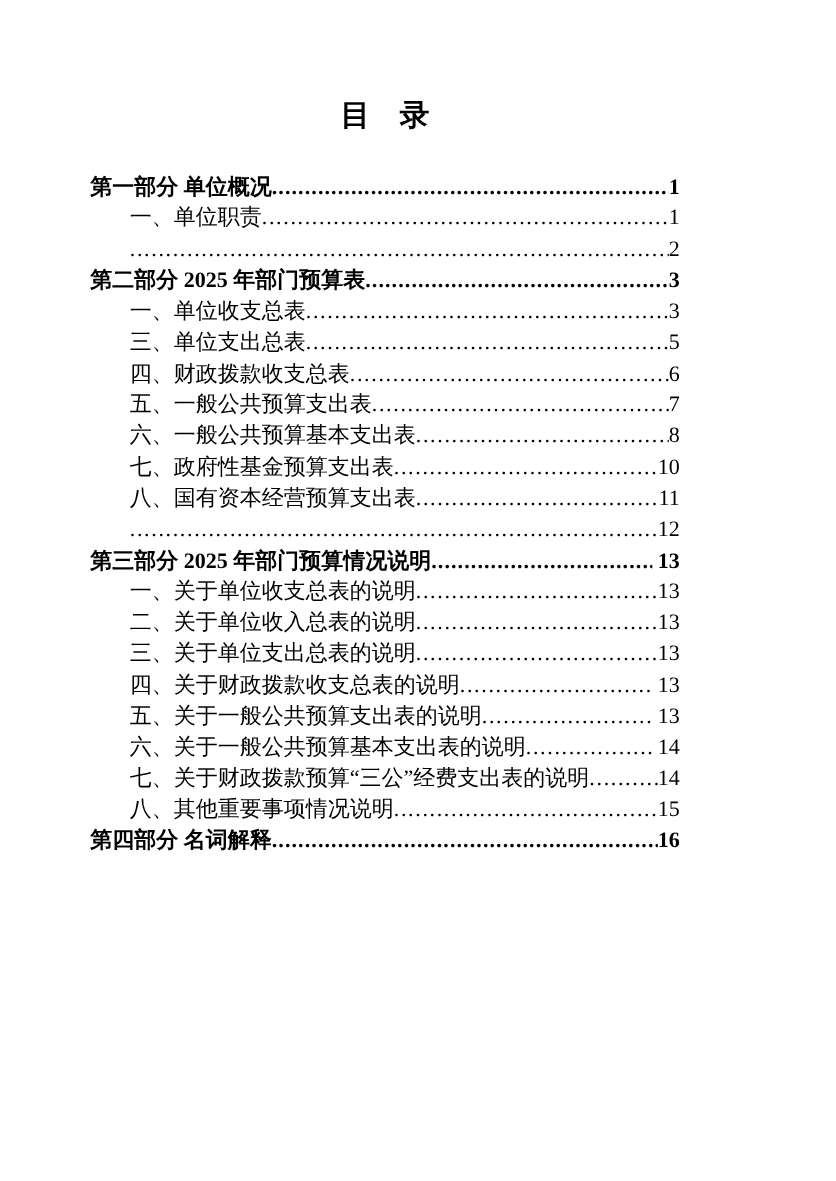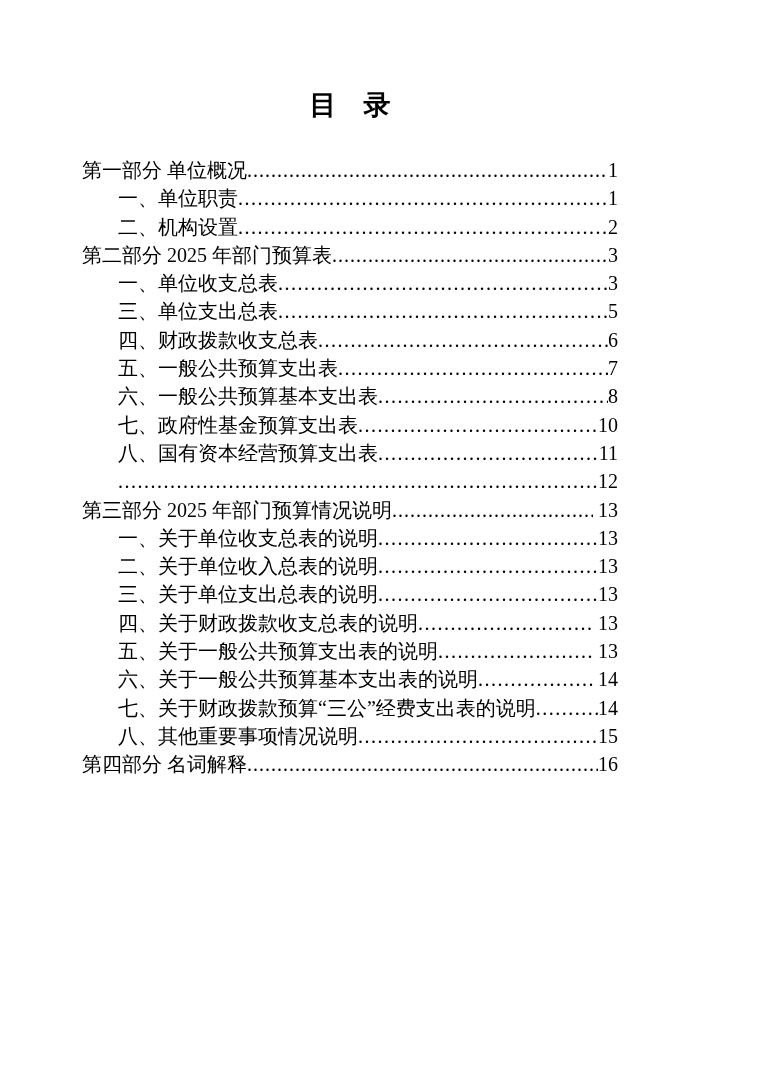--- a/index.html
+++ b/index.html
@@ -31,21 +31,21 @@
     width: 100%;
   }
   .toc-row {
     display: flex;
     align-items: baseline;
     font-size: 20px;
     line-height: 28.3px;
     white-space: nowrap;
   }
   .toc-row.part {
-    font-weight: normal;
+    font-weight: bold;
   }
   .toc-row.item {
     padding-left: 36px;
     justify-content: space-between;
   }
   .toc-entry-label {
     white-space: pre;
     flex: 0 0 auto;
   }
   .toc-dots {
@@ -76,21 +76,20 @@
     <span class="toc-entry-label">第一部分 单位概况</span>
     <span class="toc-dots"></span>
     <span class="toc-entry-page">1</span>
   </div>
       <div class="toc-row item">
     <span class="toc-entry-label">一、单位职责</span>
     <span class="toc-dots"></span>
     <span class="toc-entry-page">1</span>
   </div>
       <div class="toc-row item">
-    <span class="toc-entry-label">二、机构设置</span>
     <span class="toc-dots"></span>
     <span class="toc-entry-page">2</span>
   </div>
       <div class="toc-row part">
     <span class="toc-entry-label">第二部分 2025 年部门预算表</span>
     <span class="toc-dots"></span>
     <span class="toc-entry-page">3</span>
   </div>
       <div class="toc-row item">
     <span class="toc-entry-label">一、单位收支总表</span>

